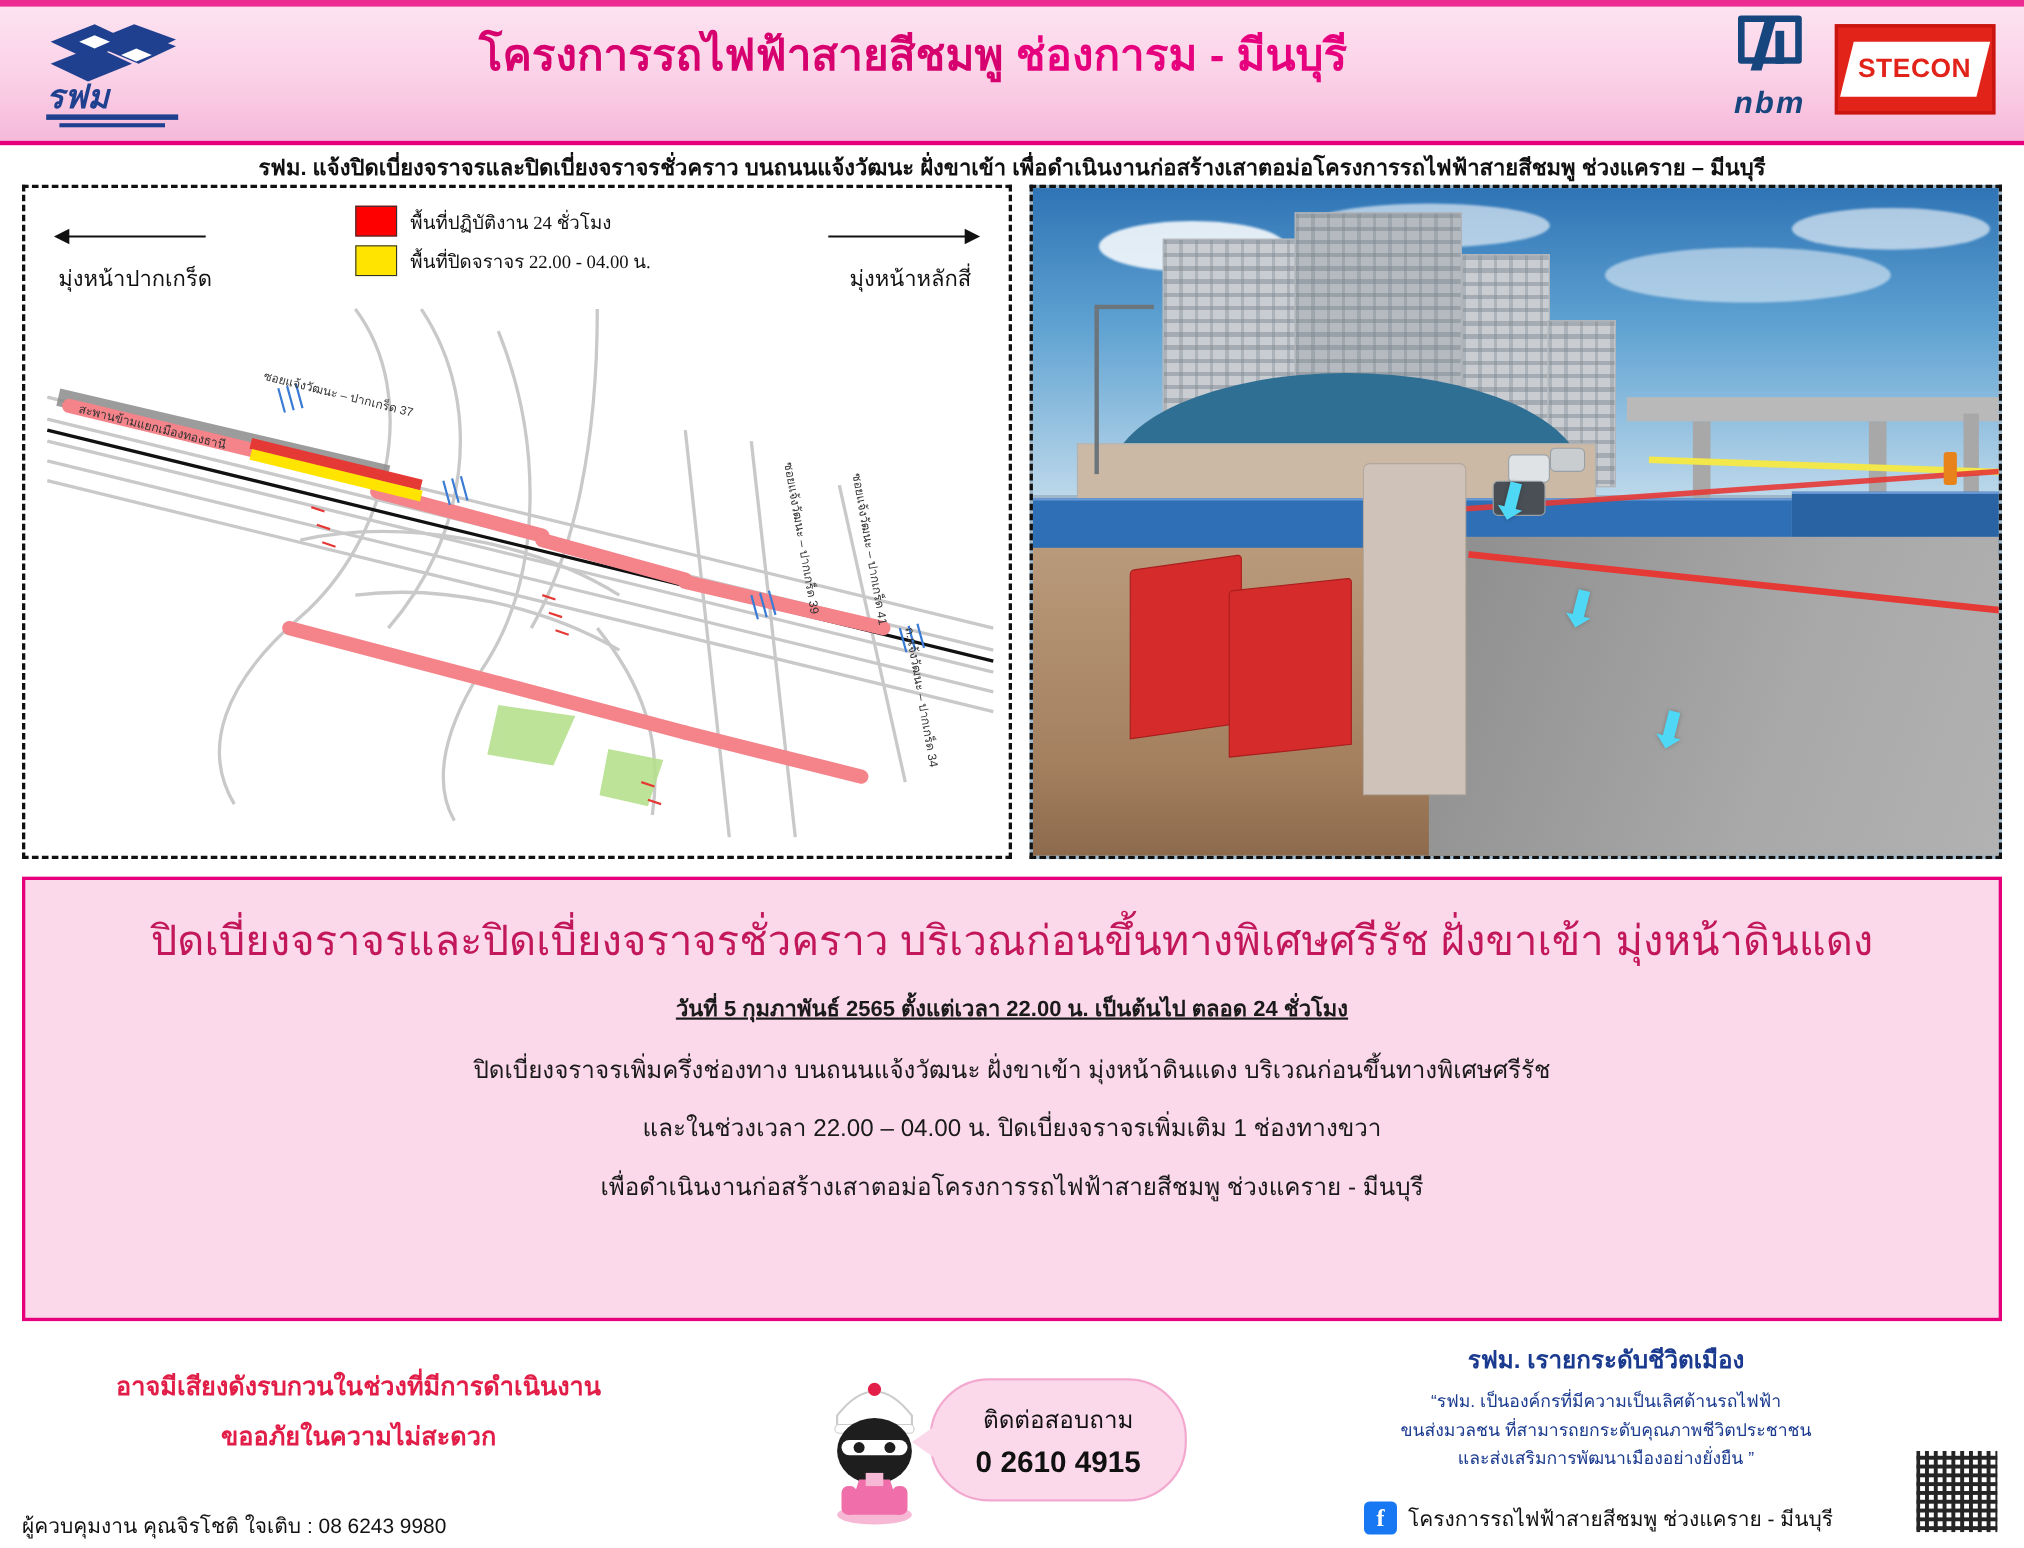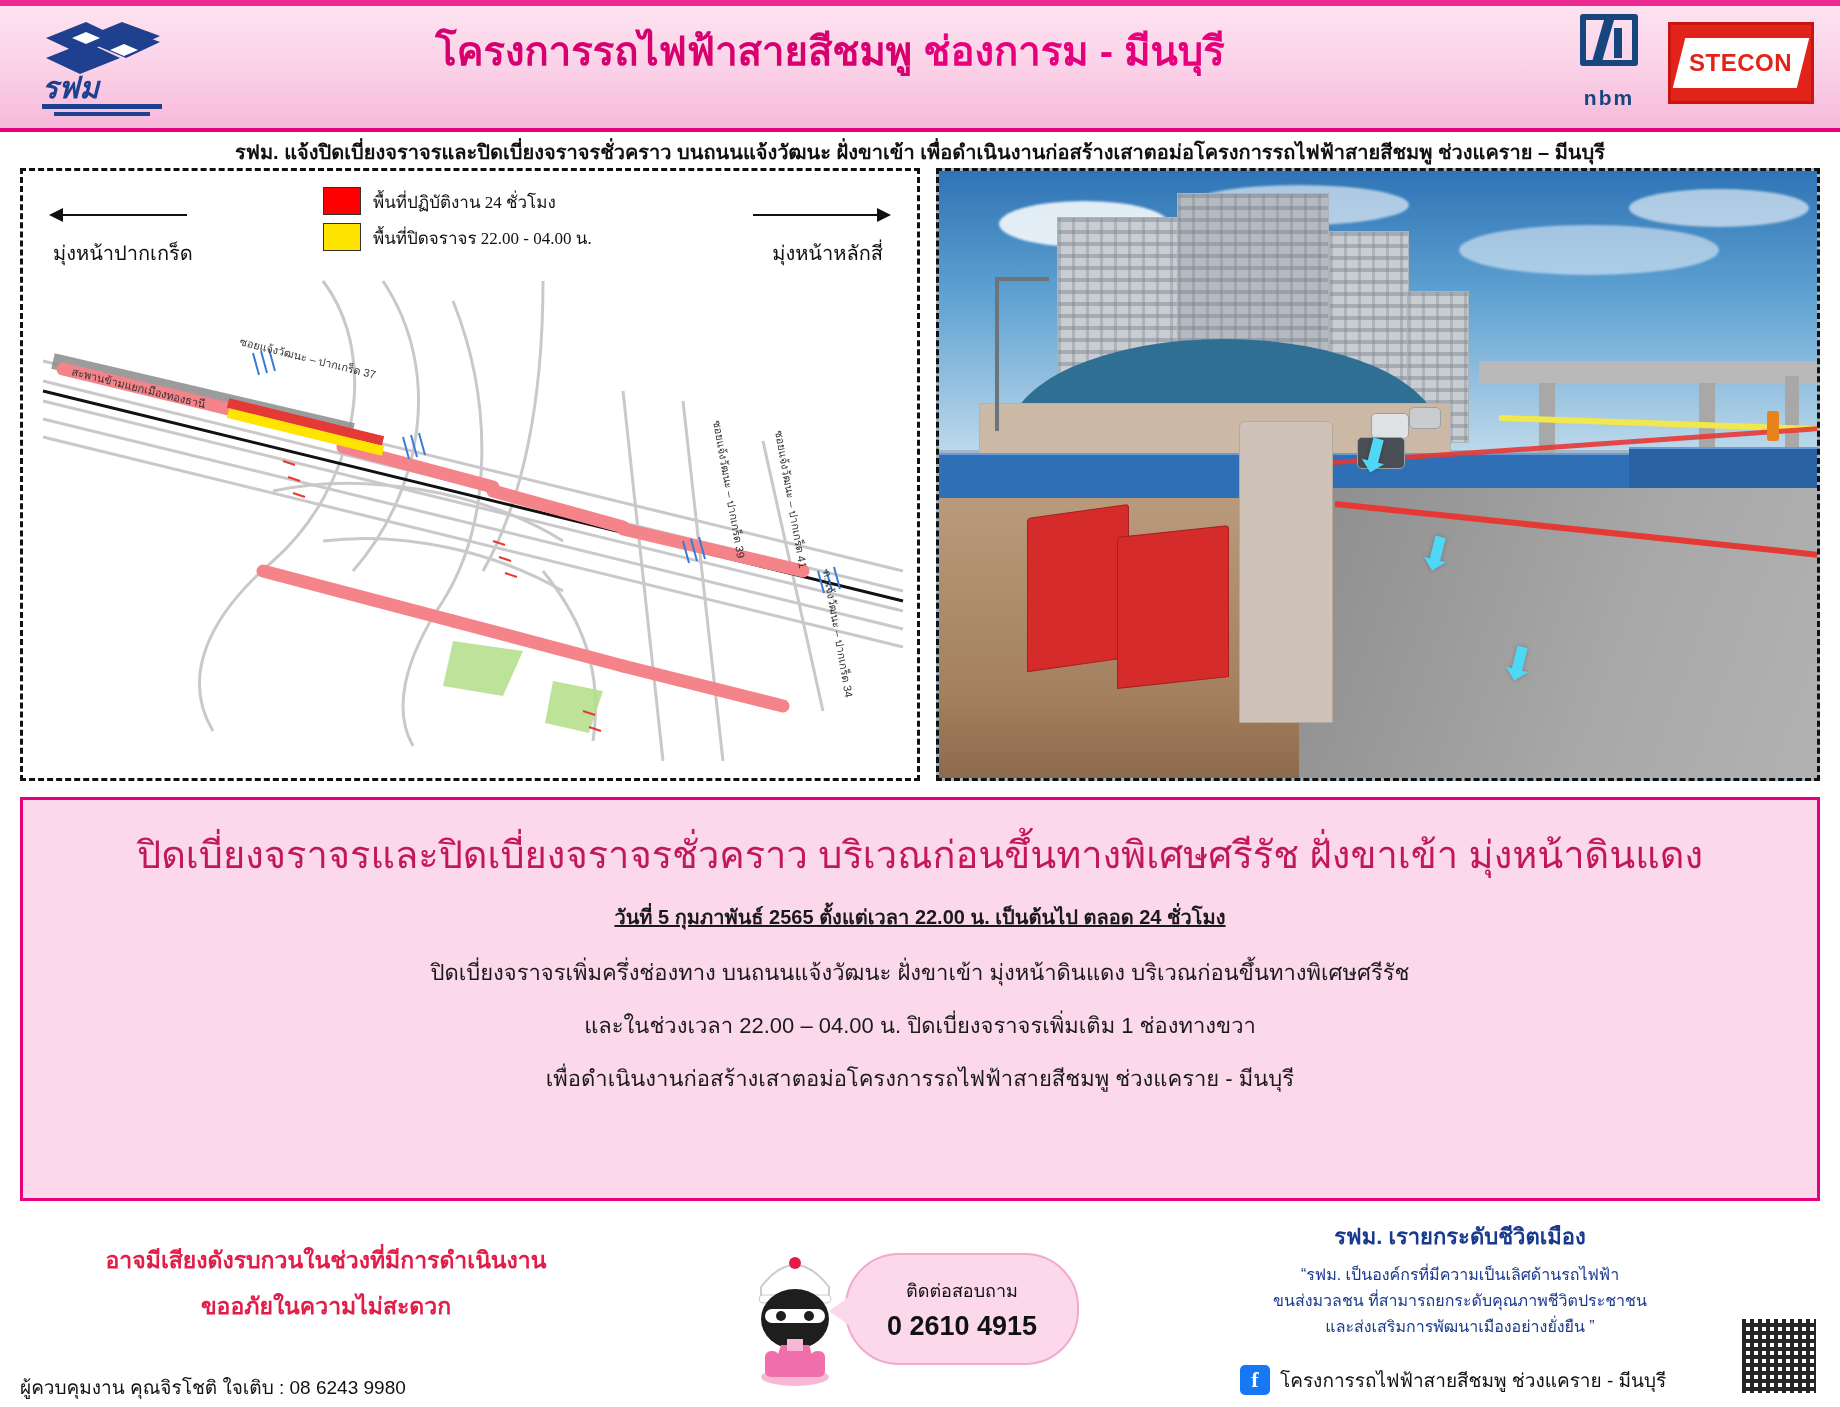--- a/index.html
+++ b/index.html
@@ -79,21 +79,21 @@
     transform: skewX(-16deg);
   }
   .nbm-mark:after {
     content: "";
     position: absolute;
     right: 10px; top: 8px;
     width: 8px; height: 30px;
     background: #17457e;
   }
   .nbm-text {
-    font-size: 21px; font-weight: bold; color:#17457e; letter-spacing: 2px; margin-top: 20px;
+    font-size: 28px; font-weight: bold; color:#17457e; letter-spacing: 2px; margin-top: 20px; font-style: italic;
   }
   .logo-stecon {
     position: absolute;
     right: 26px; top: 22px;
     width: 140px; height: 76px;
     background: #e2231a;
     border: 3px solid #c91510;
     display:flex; align-items:center; justify-content:center;
   }
   .stecon-diamond {
@@ -245,21 +245,21 @@
     display:flex; flex-direction:column; align-items:center; justify-content:center;
   }
   .contact-bubble:before {
     content:"";
     position:absolute; left:-18px; top:42px;
     width:0;height:0;
     border-top: 14px solid transparent;
     border-bottom: 14px solid transparent;
     border-right: 20px solid #fbd9ea;
   }
-  .contact-label { font-size:18px; color:#111; margin-bottom:6px; }
+  .contact-label { font-size:22px; color:#111; margin-bottom:6px; }
   .contact-phone { font-size:27px; color:#111; font-weight:600; }
   .slogan-block {
     position:absolute; left:1210px; top:14px; width:500px; text-align:center;
   }
   .slogan-title { font-size:22px; font-weight:bold; color:#1a3a8f; margin-bottom:8px; }
   .slogan-line { font-size:16px; color:#1a3a8f; line-height:26px; }
   .fb-row {
     position:absolute; left:1240px; top:160px; display:flex; align-items:center;
   }
   .fb-icon {

